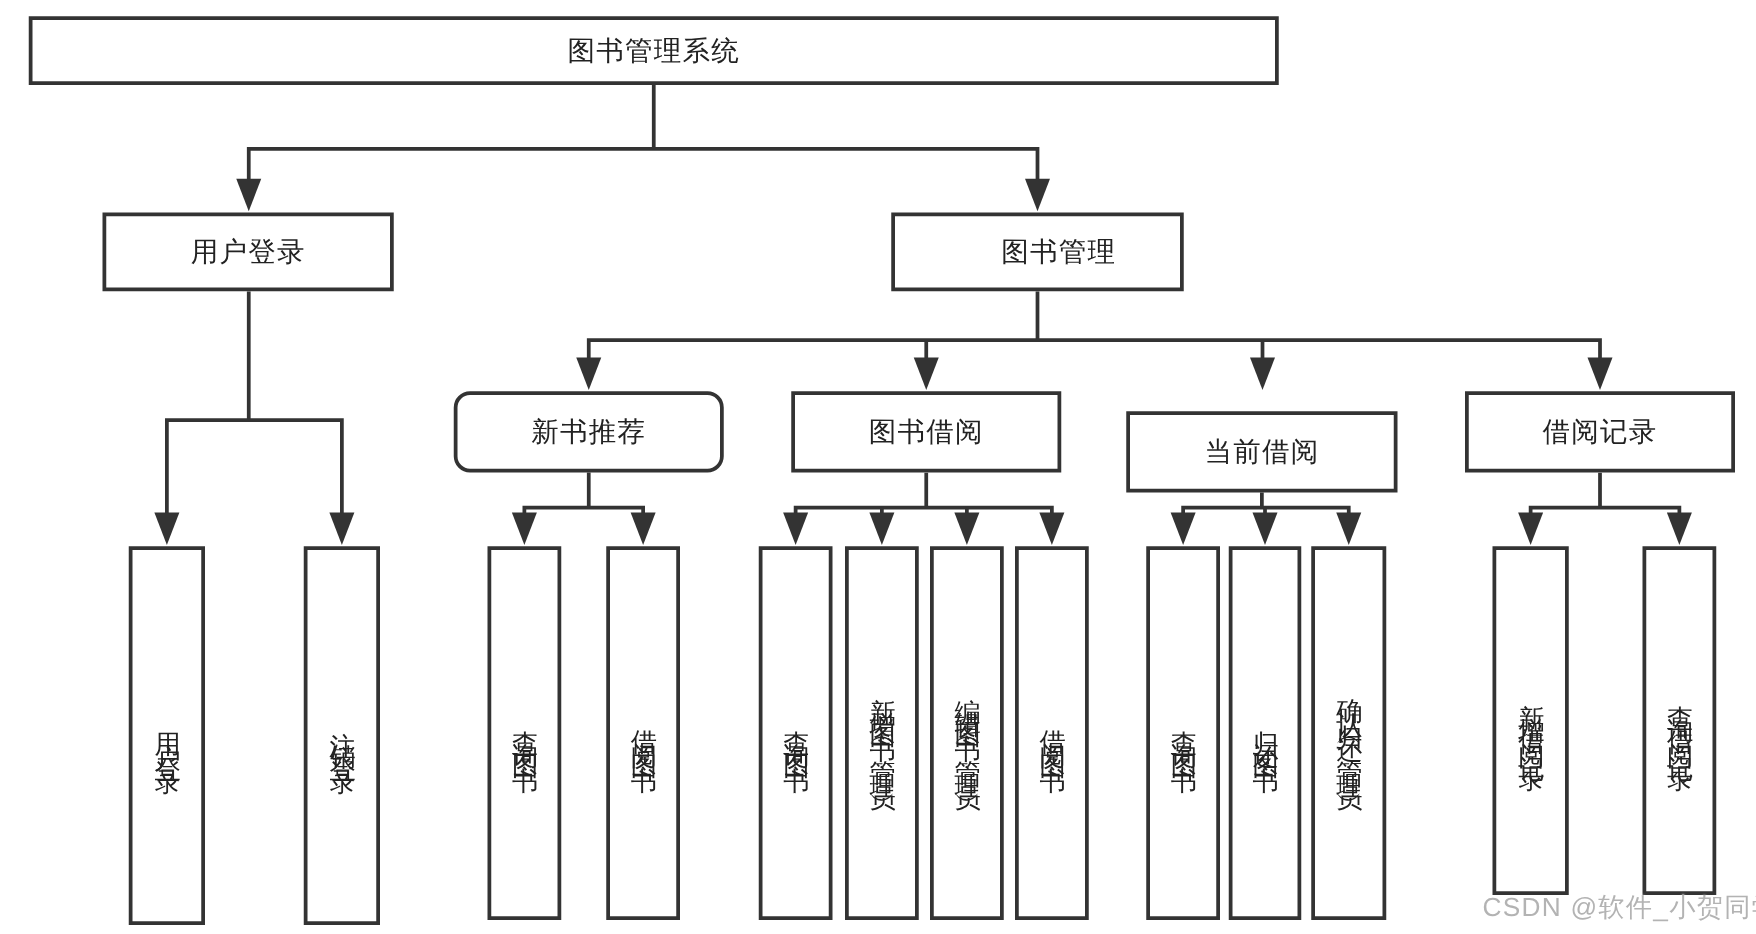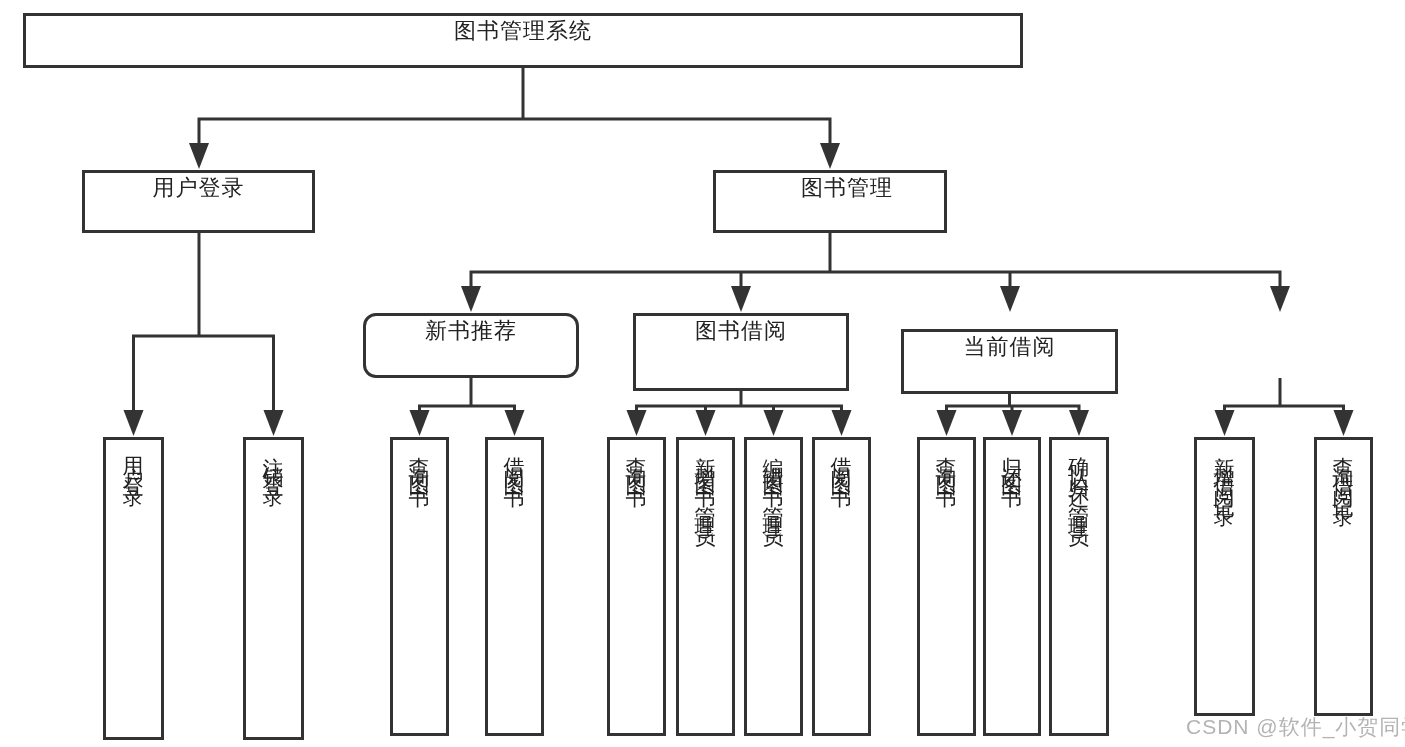--- a/index.html
+++ b/index.html
@@ -3,21 +3,21 @@
 <meta charset="utf-8">
 <style>
   html,body{margin:0;padding:0;background:#ffffff;}
   .canvas{
     position:relative;width:1405px;height:747px;background:#ffffff;overflow:hidden;
     font-family:"Liberation Sans","DejaVu Sans",sans-serif;color:#222222;
   }
   .wires{position:absolute;left:0;top:0;width:1405px;height:747px;}
   .node,.leaf{
     position:absolute;box-sizing:border-box;border:3px solid #333333;background:#ffffff;
-    display:flex;align-items:flex-start;justify-content:center;text-align:center;
+    display:flex;align-items:center;justify-content:center;text-align:center;
   }
   .node{font-size:22px;letter-spacing:1px;}
   .leaf{font-size:21px;}
   .vtext{
     writing-mode:vertical-rl;text-orientation:mixed;
     letter-spacing:10px;line-height:1;white-space:nowrap;
   }
   .watermark{
     position:absolute;left:1186px;top:714px;font-size:21px;line-height:26px;
     color:#b3b3b3;letter-spacing:1px;white-space:nowrap;
@@ -88,25 +88,28 @@
   <div class="node" style="left:82px;top:170px;width:233px;height:63px;">
     <span>用户登录</span>
   </div>
   <div class="node" style="left:713px;top:170px;width:234px;height:63px;padding-left:34px;">
     <span>图书管理</span>
   </div>
 
   <div class="node" style="left:363px;top:313px;width:216px;height:65px;border-radius:13px;">
     <span>新书推荐</span>
   </div>
-  <div class="node" style="left:633px;top:313px;width:216px;height:78px;">
+  <div class="node" style="left:633px;top:313px;width:216px;height:65px;">
     <span>图书借阅</span>
   </div>
   <div class="node" style="left:901px;top:313px;width:217px;height:65px;margin-top:16px;">
     <span>当前借阅</span>
+  </div>
+  <div class="node" style="left:1172px;top:313px;width:216px;height:65px;">
+    <span>借阅记录</span>
   </div>
 
   <div class="leaf" style="left:103px;top:437px;width:61px;height:303px;">
     <span class="vtext">用户登录</span>
   </div>
   <div class="leaf" style="left:243px;top:437px;width:61px;height:303px;">
     <span class="vtext">注销登录</span>
   </div>
 
   <div class="leaf" style="left:390px;top:437px;width:59px;height:299px;">

